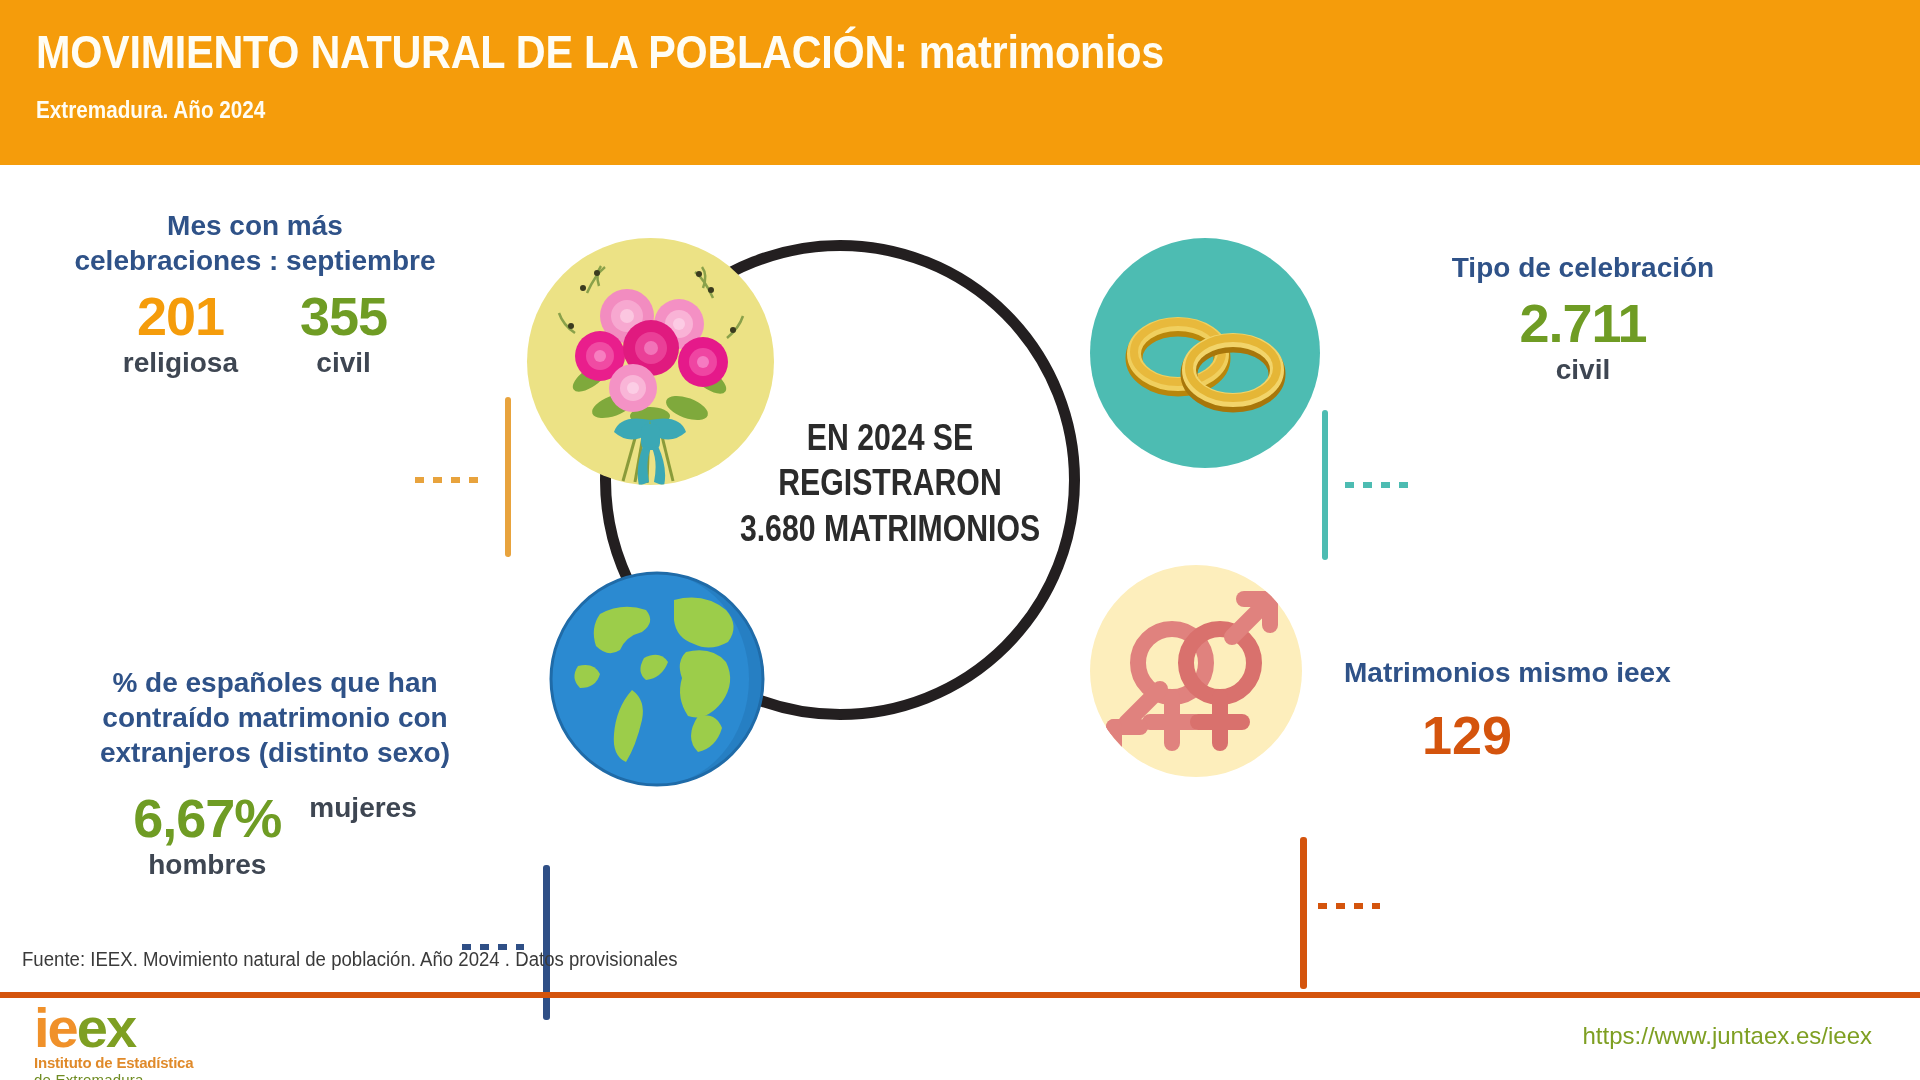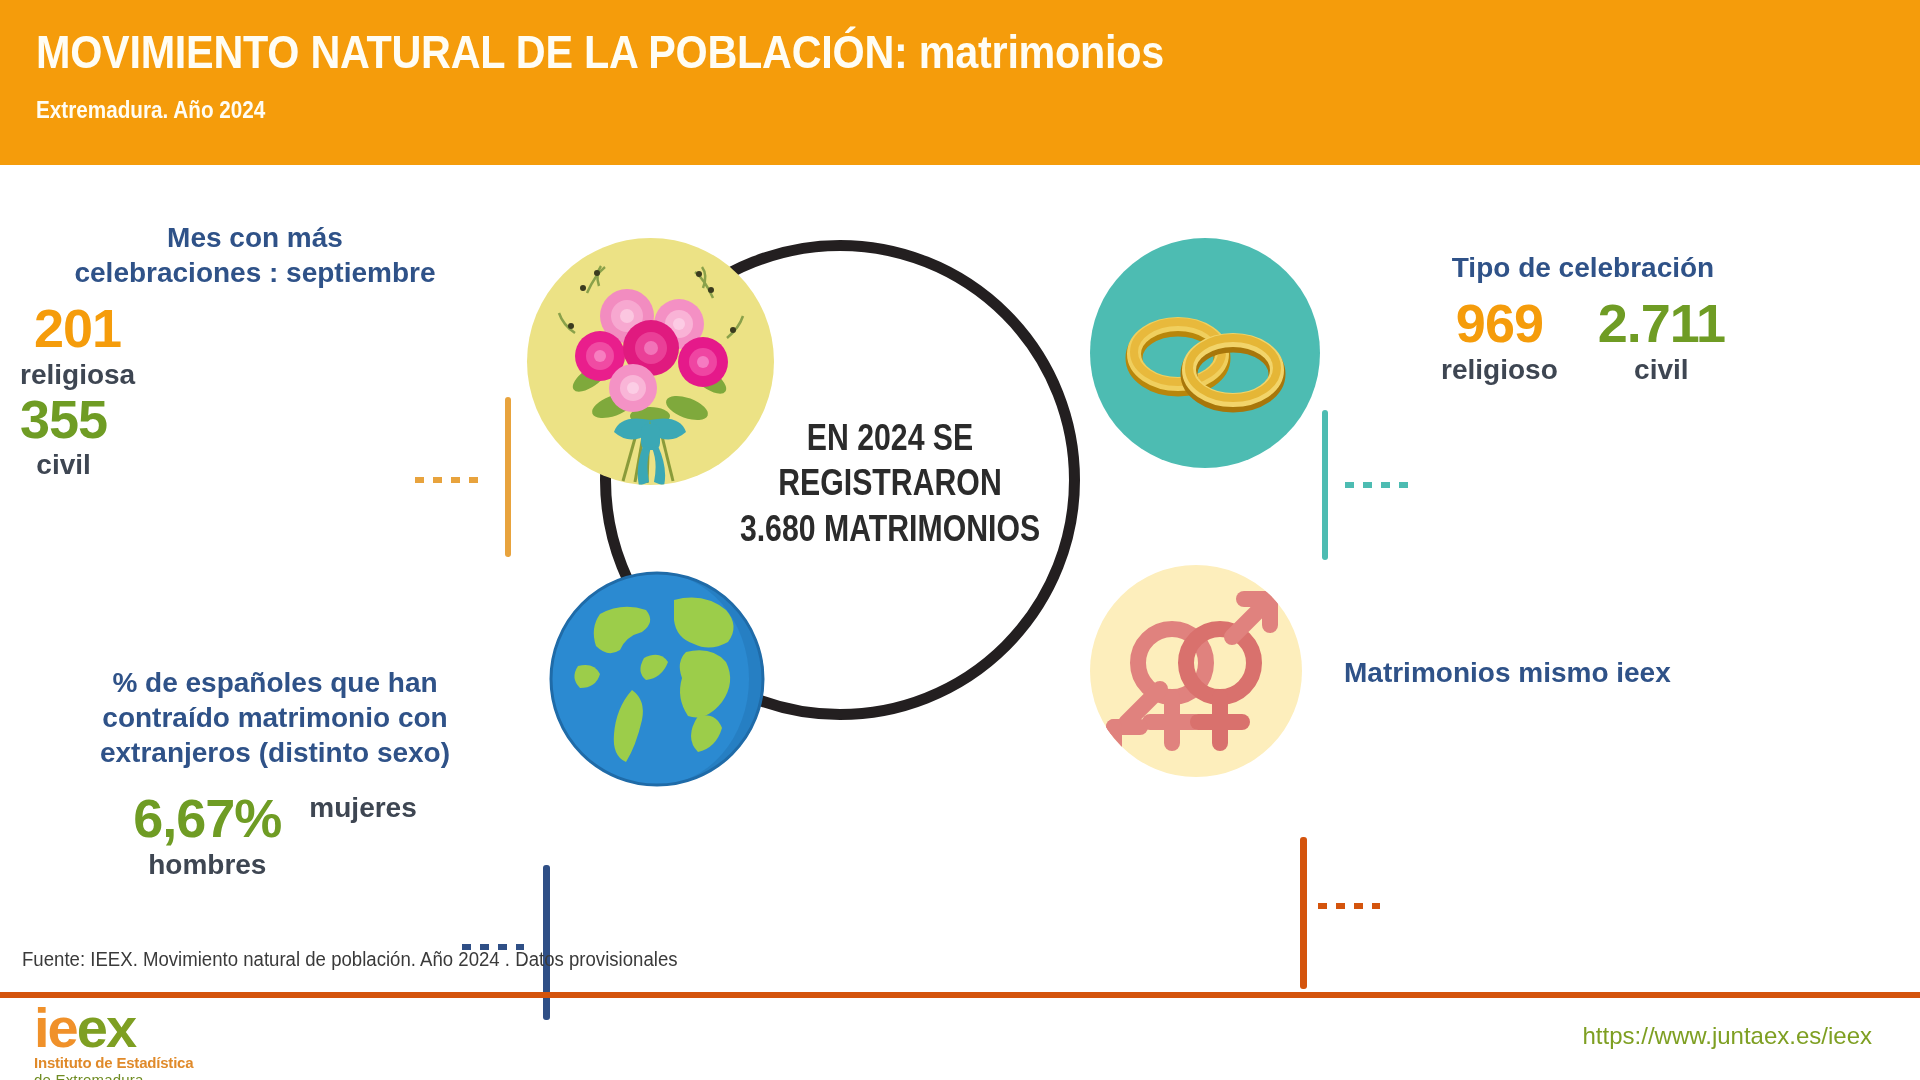--- a/index.html
+++ b/index.html
@@ -86,22 +86,22 @@
     font-size:54px; font-weight:bold; line-height:1.05; letter-spacing:-1px;
   }
   .fig .cap {
     font-size:28px; font-weight:bold; color:#3e4652; margin-top:2px;
   }
   .orange { color:#f59c0b; }
   .green  { color:#6f9c24; }
   .red    { color:#d4540d; }
 
   
-  .blk-tl { left:20px; top:55px; width:470px; text-align:center; }
-  .blk-tl .figs { justify-content:center; margin-top:10px;flex-direction:column; }
+  .blk-tl { left:20px; top:43px; width:470px; text-align:center; }
+  .blk-tl .figs { justify-content:center; gap:62px; margin-top:10px; }
 
   
   .blk-tr { left:1348px; top:85px; width:470px; text-align:center; }
   .blk-tr .figs { justify-content:center; gap:40px; margin-top:10px; }
 
   
   .blk-bl { left:50px; top:500px; width:450px; text-align:center; }
   .blk-bl .figs { justify-content:center; gap:28px; margin-top:20px; }
 
   
@@ -299,24 +299,20 @@
         <div class="num green">355</div>
         <div class="cap">civil</div>
       </div>
     </div>
   </div>
 
   <div class="block blk-tr">
     <div class="heading">Tipo de celebración</div>
     <div class="figs">
       <div class="fig">
-        <div class="num orange">969</div>
-        <div class="cap">religioso</div>
-      </div>
-      <div class="fig">
         <div class="num green">2.711</div>
         <div class="cap">civil</div>
       </div>
     </div>
   </div>
 
   <div class="block blk-bl">
     <div class="heading">
       <div>% de españoles que han</div>
       <div>contraído matrimonio con</div>
@@ -328,20 +324,21 @@
         <div class="cap">hombres</div>
       </div>
       <div class="fig">
         <div class="cap">mujeres</div>
       </div>
     </div>
   </div>
 
   <div class="block blk-br">
     <div class="heading">Matrimonios mismo ieex</div>
+    <div class="num red">129</div>
   </div>
 
 </div>
 
 <div class="source">Fuente: IEEX. Movimiento natural de población. Año 2024 . Datos provisionales</div>
 <div class="rule"></div>
 
 <div class="logo">
   <div class="logo-word"><span class="i">i</span><span class="e1">e</span><span class="e2">e</span><span class="x">x</span></div>
   <div class="logo-l1">Instituto de Estadística</div>

